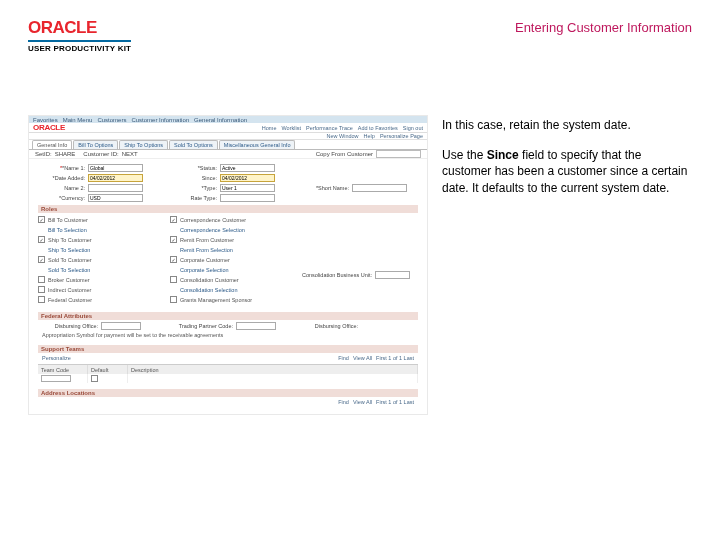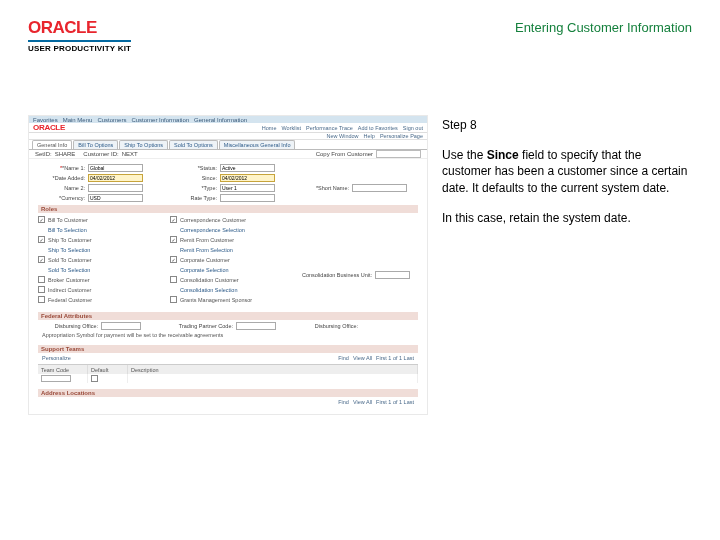--- a/index.html
+++ b/index.html
@@ -1,21 +1,21 @@
 <!DOCTYPE html>
 <html><head>
 <meta charset="utf-8">
 <style>
 *{margin:0;padding:0;box-sizing:border-box;font-family:Arial,Helvetica,sans-serif}
 body{width:720px;height:540px;background:#fff;position:relative;overflow:hidden}
 .header{display:flex;justify-content:space-between;align-items:flex-start;padding:18px 28px 6px 28px}
 .brand{display:flex;flex-direction:column;gap:2px}
 .oracle-logo{color:#e8252d;font-weight:900;font-size:17px;letter-spacing:-0.5px;font-family:"Arial Black",Arial,sans-serif}
 .upk{font-size:8px;letter-spacing:0.2px;color:#000;border-top:2px solid #0369a1;padding-top:2px;font-weight:700}
-.page-title{font-size:13px;color:#15803d;margin-top:2px}
+.page-title{font-size:13px;color:#be185d;margin-top:2px}
 .content{display:flex;gap:14px;padding:0 28px;margin-top:56px}
 .screenshot{width:400px;height:300px;background:#fff;flex-shrink:0;display:flex;flex-direction:column;font-size:6px;color:#555;border:1px solid #e9e9e9}
 .ss-tabbar{background:#d4e4ef;height:12px;display:flex;align-items:center;gap:5px;padding:0 4px;color:#3a5a7a;font-size:6px}
 .ss-red{background:#fff;height:16px;display:flex;align-items:center;padding:0 4px;border-bottom:1px solid #ddd}
 .ss-red-logo{color:#e8252d;font-weight:900;font-size:8px;letter-spacing:-0.3px}
 .ss-red .rlinks{margin-left:auto;display:flex;gap:5px;font-size:5.5px;color:#4a6a8a}
 .ss-subhead{height:10px;display:flex;justify-content:flex-end;align-items:center;gap:5px;padding:0 4px;font-size:5.5px;color:#4a6a8a;border-bottom:1px solid #e0e0e0}
 .ss-inner-tabs{height:12px;display:flex;align-items:flex-end;gap:1px;padding:0 3px;border-bottom:1px solid #bbb}
 .ss-tab{background:#eef3f7;border:1px solid #bbb;border-bottom:none;padding:1px 4px;font-size:5.5px;color:#2c5a88;border-radius:2px 2px 0 0}
 .ss-tab.active{background:#fff;color:#555}
@@ -286,18 +286,17 @@
             <span>Find</span>
             <span>View All</span>
             <span>First 1 of 1 Last</span>
           </div>
         </div>
       </div>
     </div>
   </div>
 
   <div class="instructions">
-    <p>Step 8</p>
+    <p>In this case, retain the system date.</p>
     <p><span>Use the </span><b>Since</b><span> field to specify that the customer has been a customer since a certain date. It defaults to the current system date.</span></p>
-    <p>In this case, retain the system date.</p>
   </div>
 
 </div>
 
 </body></html>

